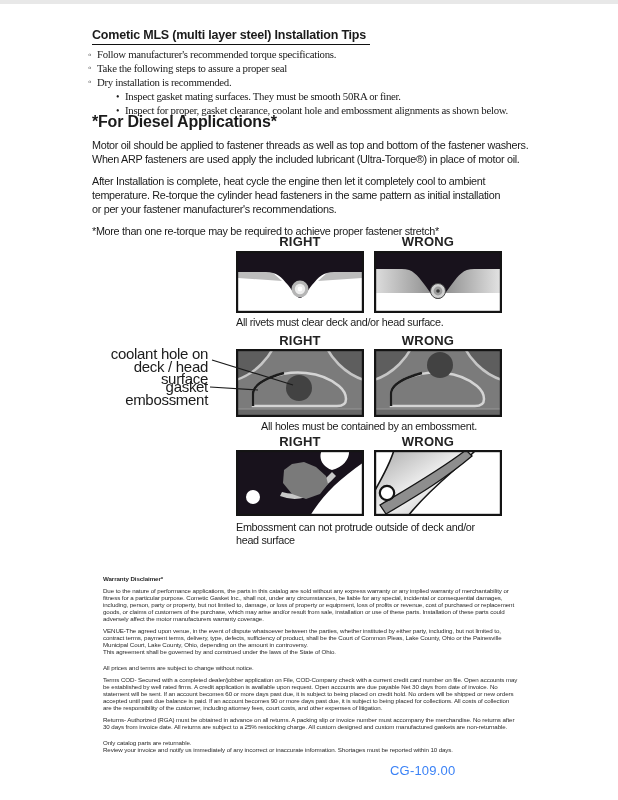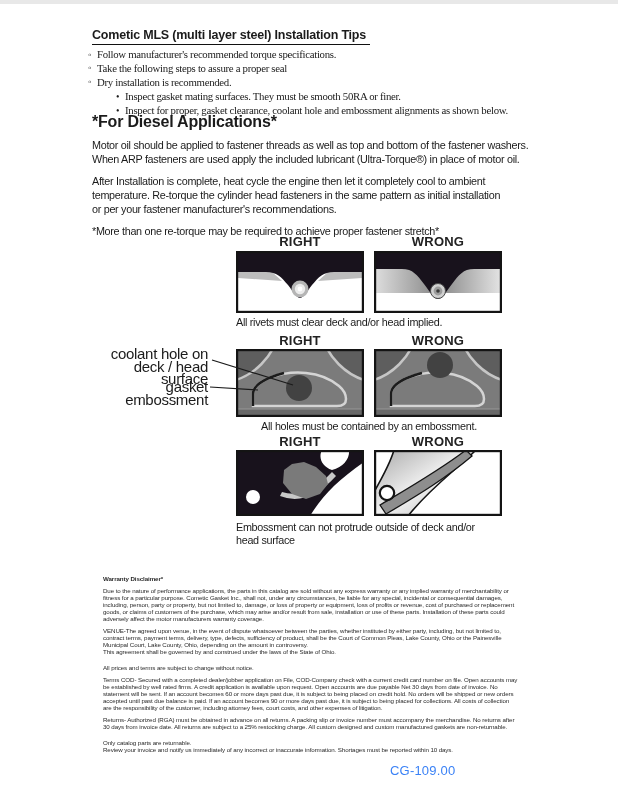--- a/index.html
+++ b/index.html
@@ -19,21 +19,21 @@
   .tip-row{display:flex;align-items:flex-start;font-family:Liberation Serif, serif;}
   .tip-row.sub{padding-left:28px;}
   .marker{width:9px;flex:0 0 9px;text-align:left;}
   .marker.circle::before{content:"\25E6";font-size:10px;position:relative;top:-0.5px;}
   .marker.dot::before{content:"\2022";font-size:10px;}
   
   .diesel-heading{left:92px;top:109px;font-size:16px;font-weight:bold;letter-spacing:-0.2px;}
   .body-par{left:92px;font-size:10.8px;letter-spacing:-0.3px;line-height:14px;width:470px;white-space:pre-line;}
   
   .panel-title{width:128px;text-align:center;font-size:13px;font-weight:600;letter-spacing:0.2px;color:#222;}
-  .titles-row{display:flex;gap:10px;align-items:flex-end;}
+  .titles-row{display:flex;gap:0;align-items:flex-end;}
   .panels-row{display:flex;gap:10px;}
   .caption{font-size:10.8px;letter-spacing:-0.3px;line-height:13px;color:#1b1b1b;}
   .caption.centered{width:266px;text-align:center;}
   .pointer-label{font-size:15px;letter-spacing:-0.3px;line-height:12.5px;text-align:right;width:110px;white-space:pre-line;}
   
   .disclaimer{left:103px;top:571px;width:415px;font-size:6.2px;letter-spacing:-0.1px;line-height:7px;color:#2a2a2a;}
   .disclaimer .hd{font-weight:bold;margin-bottom:5px;}
   .disclaimer p{margin:0 0 5px 0;}
   .disclaimer p.tight{margin:0;}
   .disclaimer .gap{height:4px;}
@@ -107,21 +107,21 @@
       </defs>
       <rect x="0" y="0" width="128" height="62" fill="#ffffff"></rect>
       <rect x="2" y="18" width="124" height="24" fill="url(#g-deck)"></rect>
       <path d="M0,0 H128 V18 H100 C89,18 85,24 78,33 C71,42 68,48 64,48 C60,48 57,42 50,33 C43,24 39,18 28,18 H0 Z" fill="#18121c"></path>
       <circle cx="64" cy="40" r="7.5" fill="#d0d0d0" stroke="#4a4a4a" stroke-width="1"></circle>
       <circle cx="64" cy="40" r="4.4" fill="#9c9c9c"></circle>
       <circle cx="64" cy="40" r="1.8" fill="#3a3a3a"></circle>
       <rect x="1" y="1" width="126" height="60" fill="none" stroke="#141414" stroke-width="2.4"></rect>
     </svg>
   </div>
-  <div class="abs caption" style="left:236px;top:312px">All rivets must clear deck and/or head implied.</div>
+  <div class="abs caption" style="left:236px;top:312px">All rivets must clear deck and/or head surface.</div>
 
   <div class="abs titles-row" style="left:236px;top:329px">
     <div class="panel-title">RIGHT</div>
     <div class="panel-title">WRONG</div>
   </div>
   <div class="abs panels-row" style="left:236px;top:345px">
 
     <svg width="128" height="68" viewBox="0 0 128 68">
       <rect x="0" y="0" width="128" height="68" fill="#7b7b7b"></rect>
       <circle cx="-20" cy="-30" r="64" fill="#5e5e5e" stroke="#c6c6c6" stroke-width="2.5"></circle>

